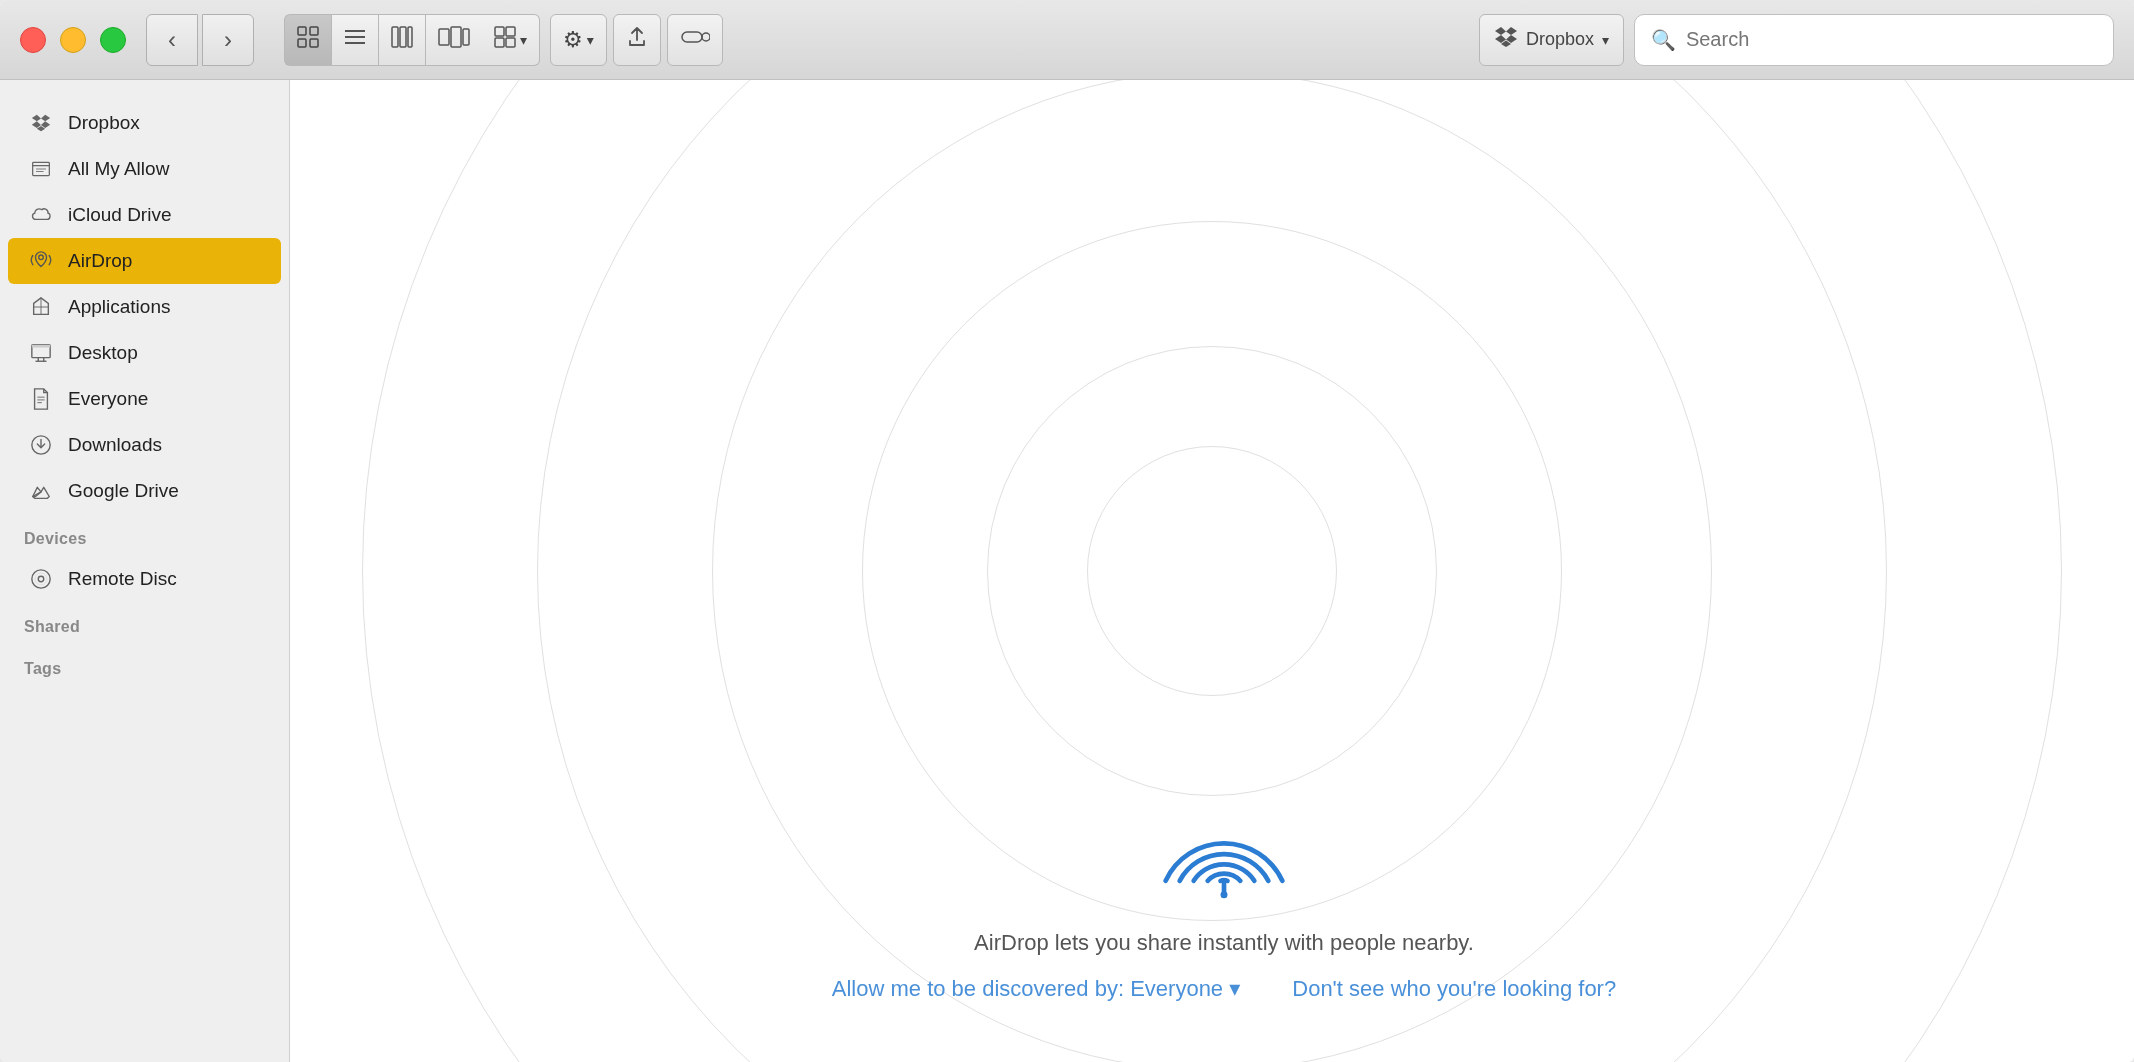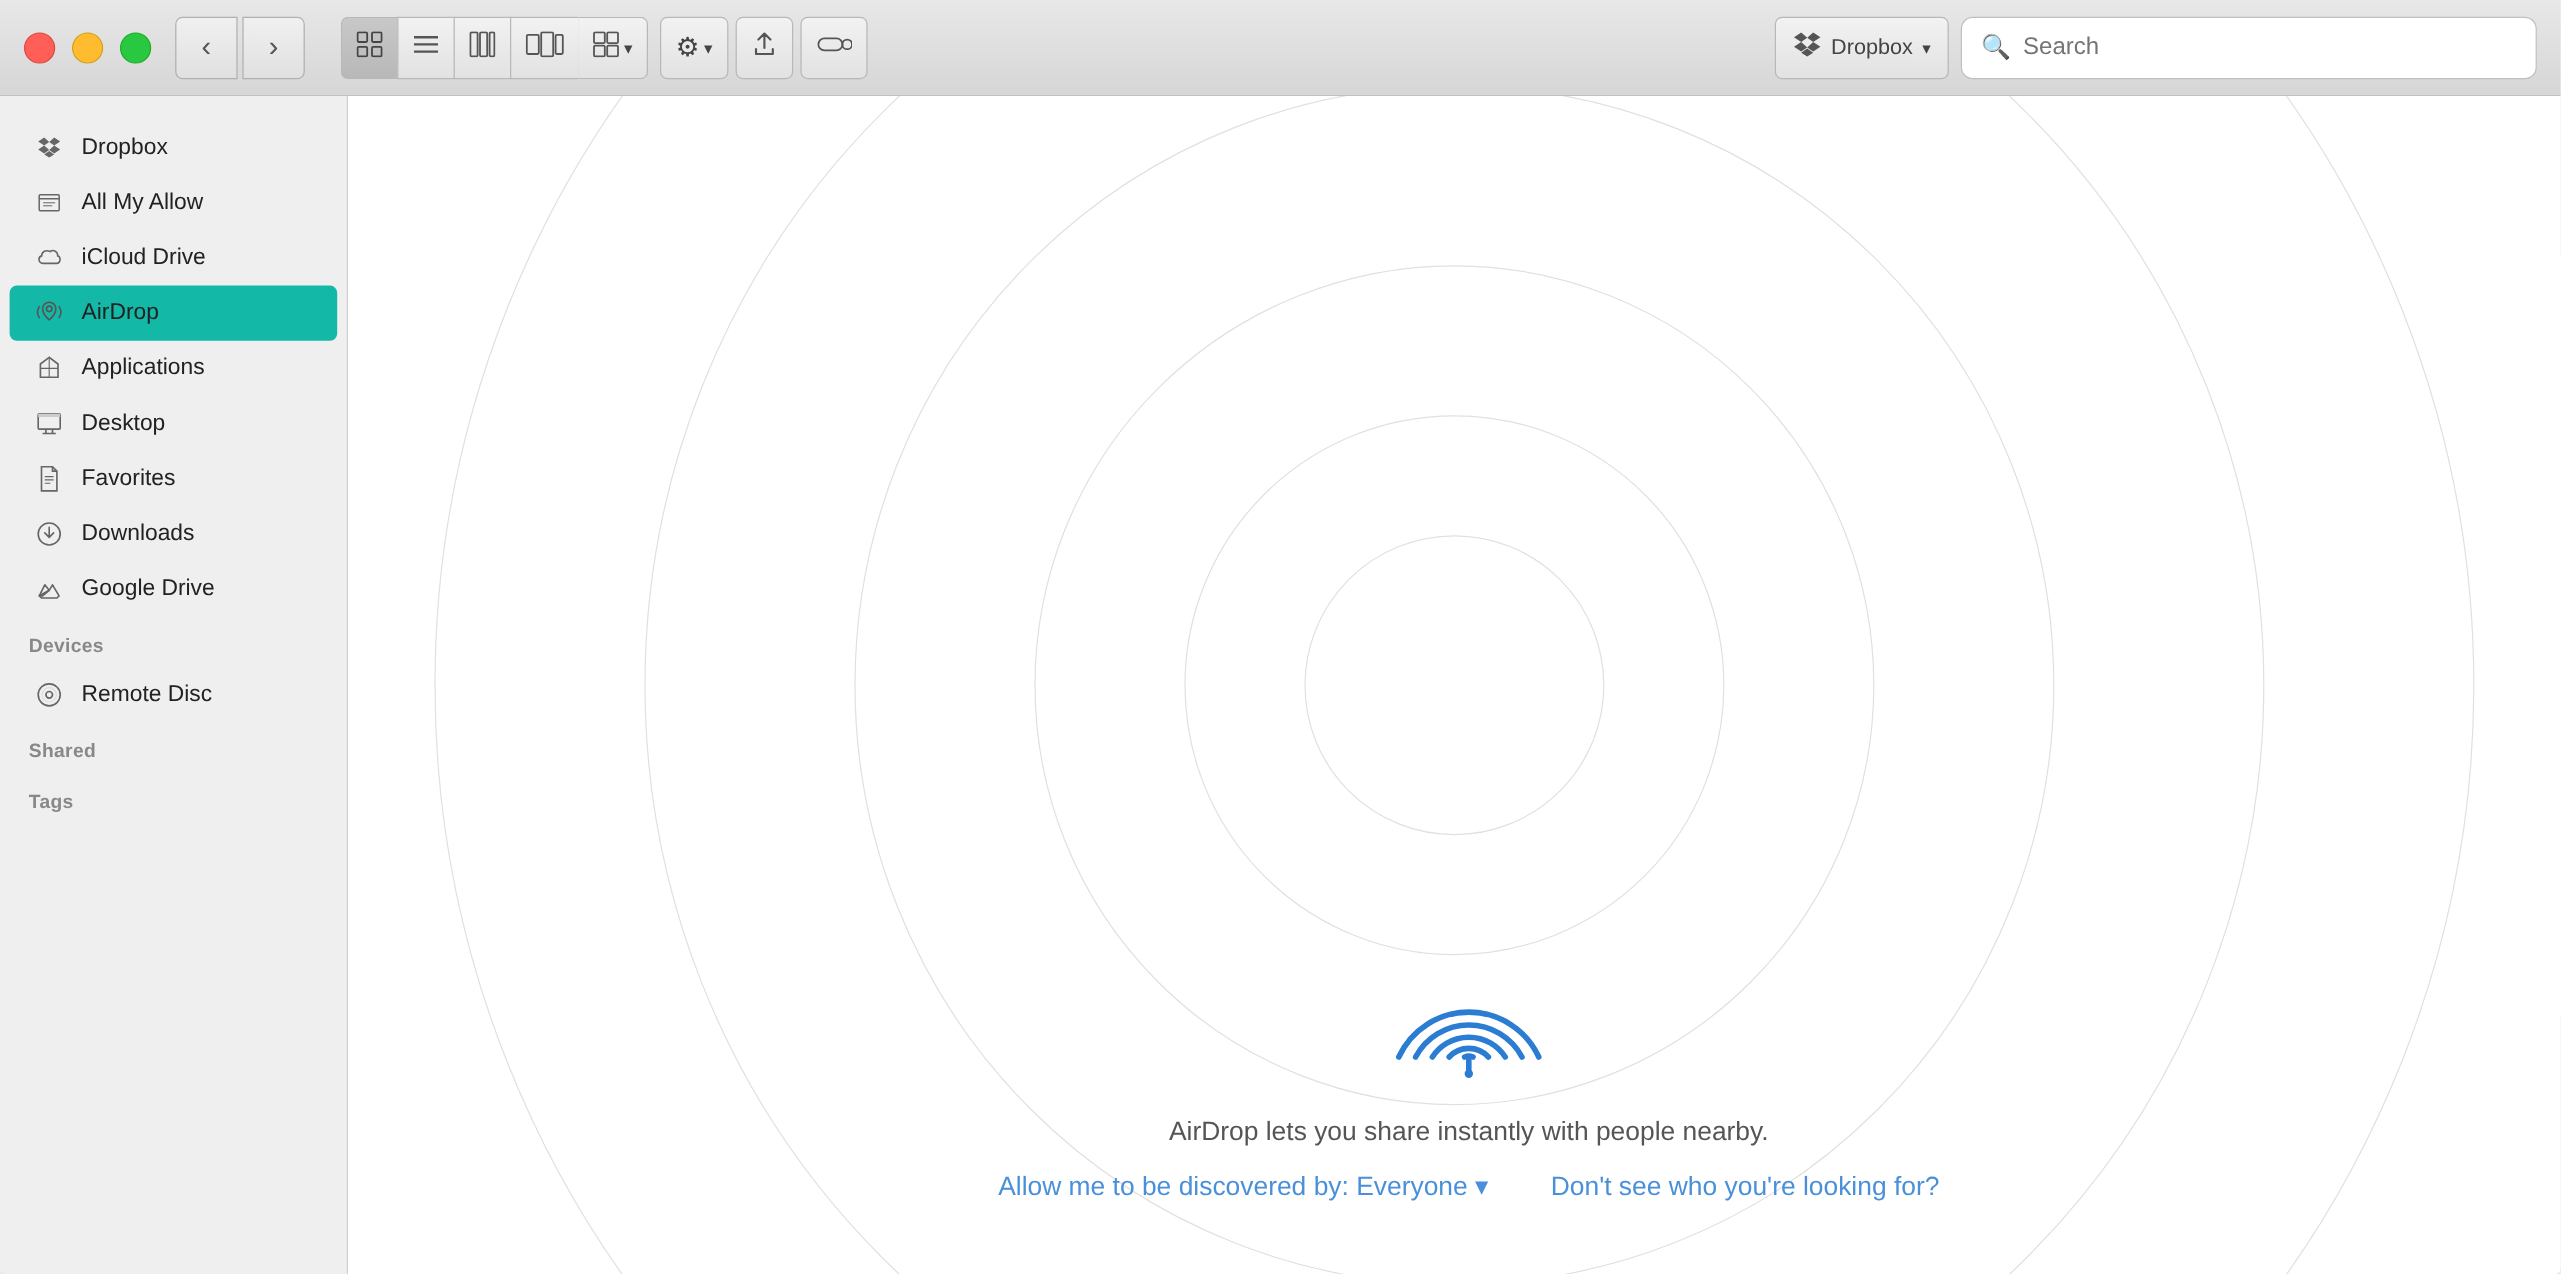--- a/index.html
+++ b/index.html
@@ -176,21 +176,21 @@
       padding: 10px 16px 10px 20px;
       cursor: pointer;
       border-radius: 6px;
       margin: 0 8px;
       gap: 14px;
       font-size: 19px;
       color: #222;
     }
 
     .sidebar-item.active {
-      background: #14b8a6;
+      background: #eab308;
     }
 
     .sidebar-icon {
       width: 26px;
       height: 26px;
       display: flex;
       align-items: center;
       justify-content: center;
       flex-shrink: 0;
       font-size: 18px;
@@ -458,21 +458,21 @@
       <div class="sidebar-item">
         <div class="sidebar-icon">
           <svg width="20" height="22" viewBox="0 0 20 24" fill="none">
             <path d="M3 1 L13 1 L17 5 L17 23 L3 23 Z" stroke="#666" stroke-width="1.5" fill="none"></path>
             <path d="M13 1 L13 5 L17 5" stroke="#666" stroke-width="1.5" fill="none"></path>
             <line x1="6" y1="10" x2="14" y2="10" stroke="#666" stroke-width="1"></line>
             <line x1="6" y1="13" x2="14" y2="13" stroke="#666" stroke-width="1"></line>
             <line x1="6" y1="16" x2="11" y2="16" stroke="#666" stroke-width="1"></line>
           </svg>
         </div>
-        <span>Favorites</span>
+        <span>Everyone</span>
       </div>
 
       <div class="sidebar-item">
         <div class="sidebar-icon">
           <svg width="22" height="22" viewBox="0 0 24 24" fill="none">
             <circle cx="12" cy="12" r="10" stroke="#666" stroke-width="1.5" fill="none"></circle>
             <path d="M12 6 L12 14 M8 11 L12 15 L16 11" stroke="#666" stroke-width="1.5" stroke-linecap="round" stroke-linejoin="round"></path>
           </svg>
         </div>
         <span>Downloads</span>

